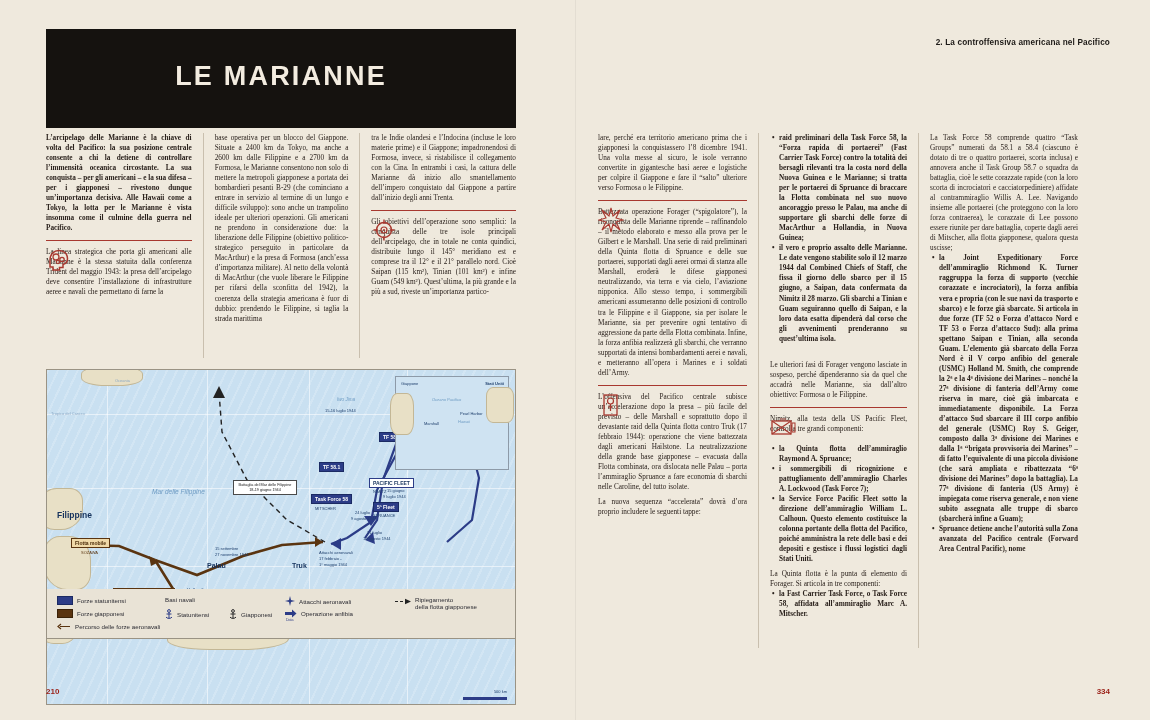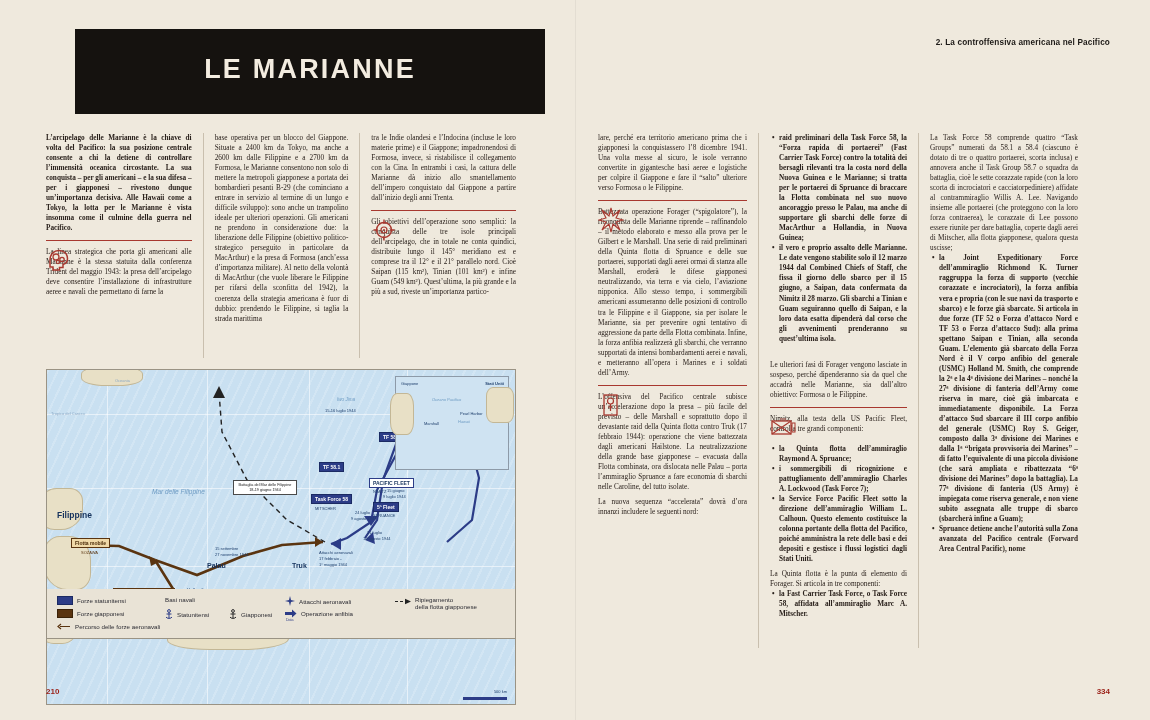--- a/index.html
+++ b/index.html
@@ -23,24 +23,24 @@
   
   .running-head{
     position:absolute;top:38px;right:40px;
     font-family:"Liberation Sans",sans-serif;
     font-size:8.2px;font-weight:bold;color:#1d1a17;
     letter-spacing:.15px;
   }
 
   
   .title-block{
-    position:absolute;left:46px;top:29px;width:470px;height:85px;
+    position:absolute;left:46px;top:29px;width:470px;height:99px;
     background:#15120f;color:#f3ece0;
     display:flex;flex-direction:column;align-items:center;justify-content:center;
-    box-sizing:border-box;padding-top:2px;margin-left:29px;
+    box-sizing:border-box;padding-top:2px;
   }
   .title-main{
     font-family:"Liberation Sans",sans-serif;
     font-size:27px;font-weight:bold;letter-spacing:2.2px;line-height:1;
     margin-bottom:7px;
   }
   .title-sub{
     font-family:"Liberation Serif",serif;
     font-size:13.5px;font-weight:bold;line-height:1.25;text-align:center;
   }
@@ -396,21 +396,21 @@
         <div class="iconpara">
           <span class="ic">
             <svg width="26" height="26" viewBox="0 0 26 26">
               <rect x="6" y="3" width="13" height="20" fill="none" stroke="#a8382f" stroke-width="1.3"></rect>
               <circle cx="12.5" cy="9" r="3" fill="none" stroke="#a8382f" stroke-width="1.2"></circle>
               <path d="M12.5 12 L12.5 19 M10 15 L15 15" stroke="#a8382f" stroke-width="1.2" fill="none"></path>
             </svg>
           </span>
           <p class="txt">L’offensiva del Pacifico centrale subisce un’accelerazione dopo la presa – più facile del previsto – delle Marshall e soprattutto dopo il devastante raid della Quinta flotta contro Truk (17 febbraio 1944): operazione che viene battezzata dagli americani Hailstone. La neutralizzazione della grande base giapponese – evacuata dalla Flotta combinata, ora dislocata nelle Palau – porta l’ammiraglio Spruance a fare economia di sbarchi nelle Caroline, del tutto isolate.</p>
         </div>
-        <p style="margin-top:5px;">La nuova sequenza “accelerata” dovrà d’ora innanzi includere le seguenti nord:</p>
+        <p style="margin-top:5px;">La nuova sequenza “accelerata” dovrà d’ora proprio includere le seguenti tappe:</p>
       </div>
 
       <div class="col" style="width:160px;">
         <ul>
           <li>raid preliminari della Task Force 58, la “Forza rapida di portaerei” (Fast Carrier Task Force) contro la totalità dei bersagli rilevanti tra la costa nord della Nuova Guinea e le Marianne; si tratta per le portaerei di Spruance di braccare la Flotta combinata nel suo nuovo ancoraggio presso le Palau, ma anche di supportare gli sbarchi delle forze di MacArthur a Hollandia, in Nuova Guinea;</li>
           <li>il vero e proprio assalto delle Marianne. Le date vengono stabilite solo il 12 marzo 1944 dal Combined Chiefs of Staff, che fissa il giorno dello sbarco per il 15 giugno, a Saipan, data confermata da Nimitz il 28 marzo. Gli sbarchi a Tinian e Guam seguiranno quello di Saipan, e la loro data esatta dipenderà dal corso che gli avvenimenti prenderanno su quest’ultima isola.</li>
         </ul>
         <p style="margin-top:16px;">Le ulteriori fasi di Forager vengono lasciate in sospeso, perché dipenderanno sia da quel che accadrà nelle Marianne, sia dall’altro obiettivo: Formosa o le Filippine.</p>
         <div class="rule"></div>
         <div class="iconpara">

